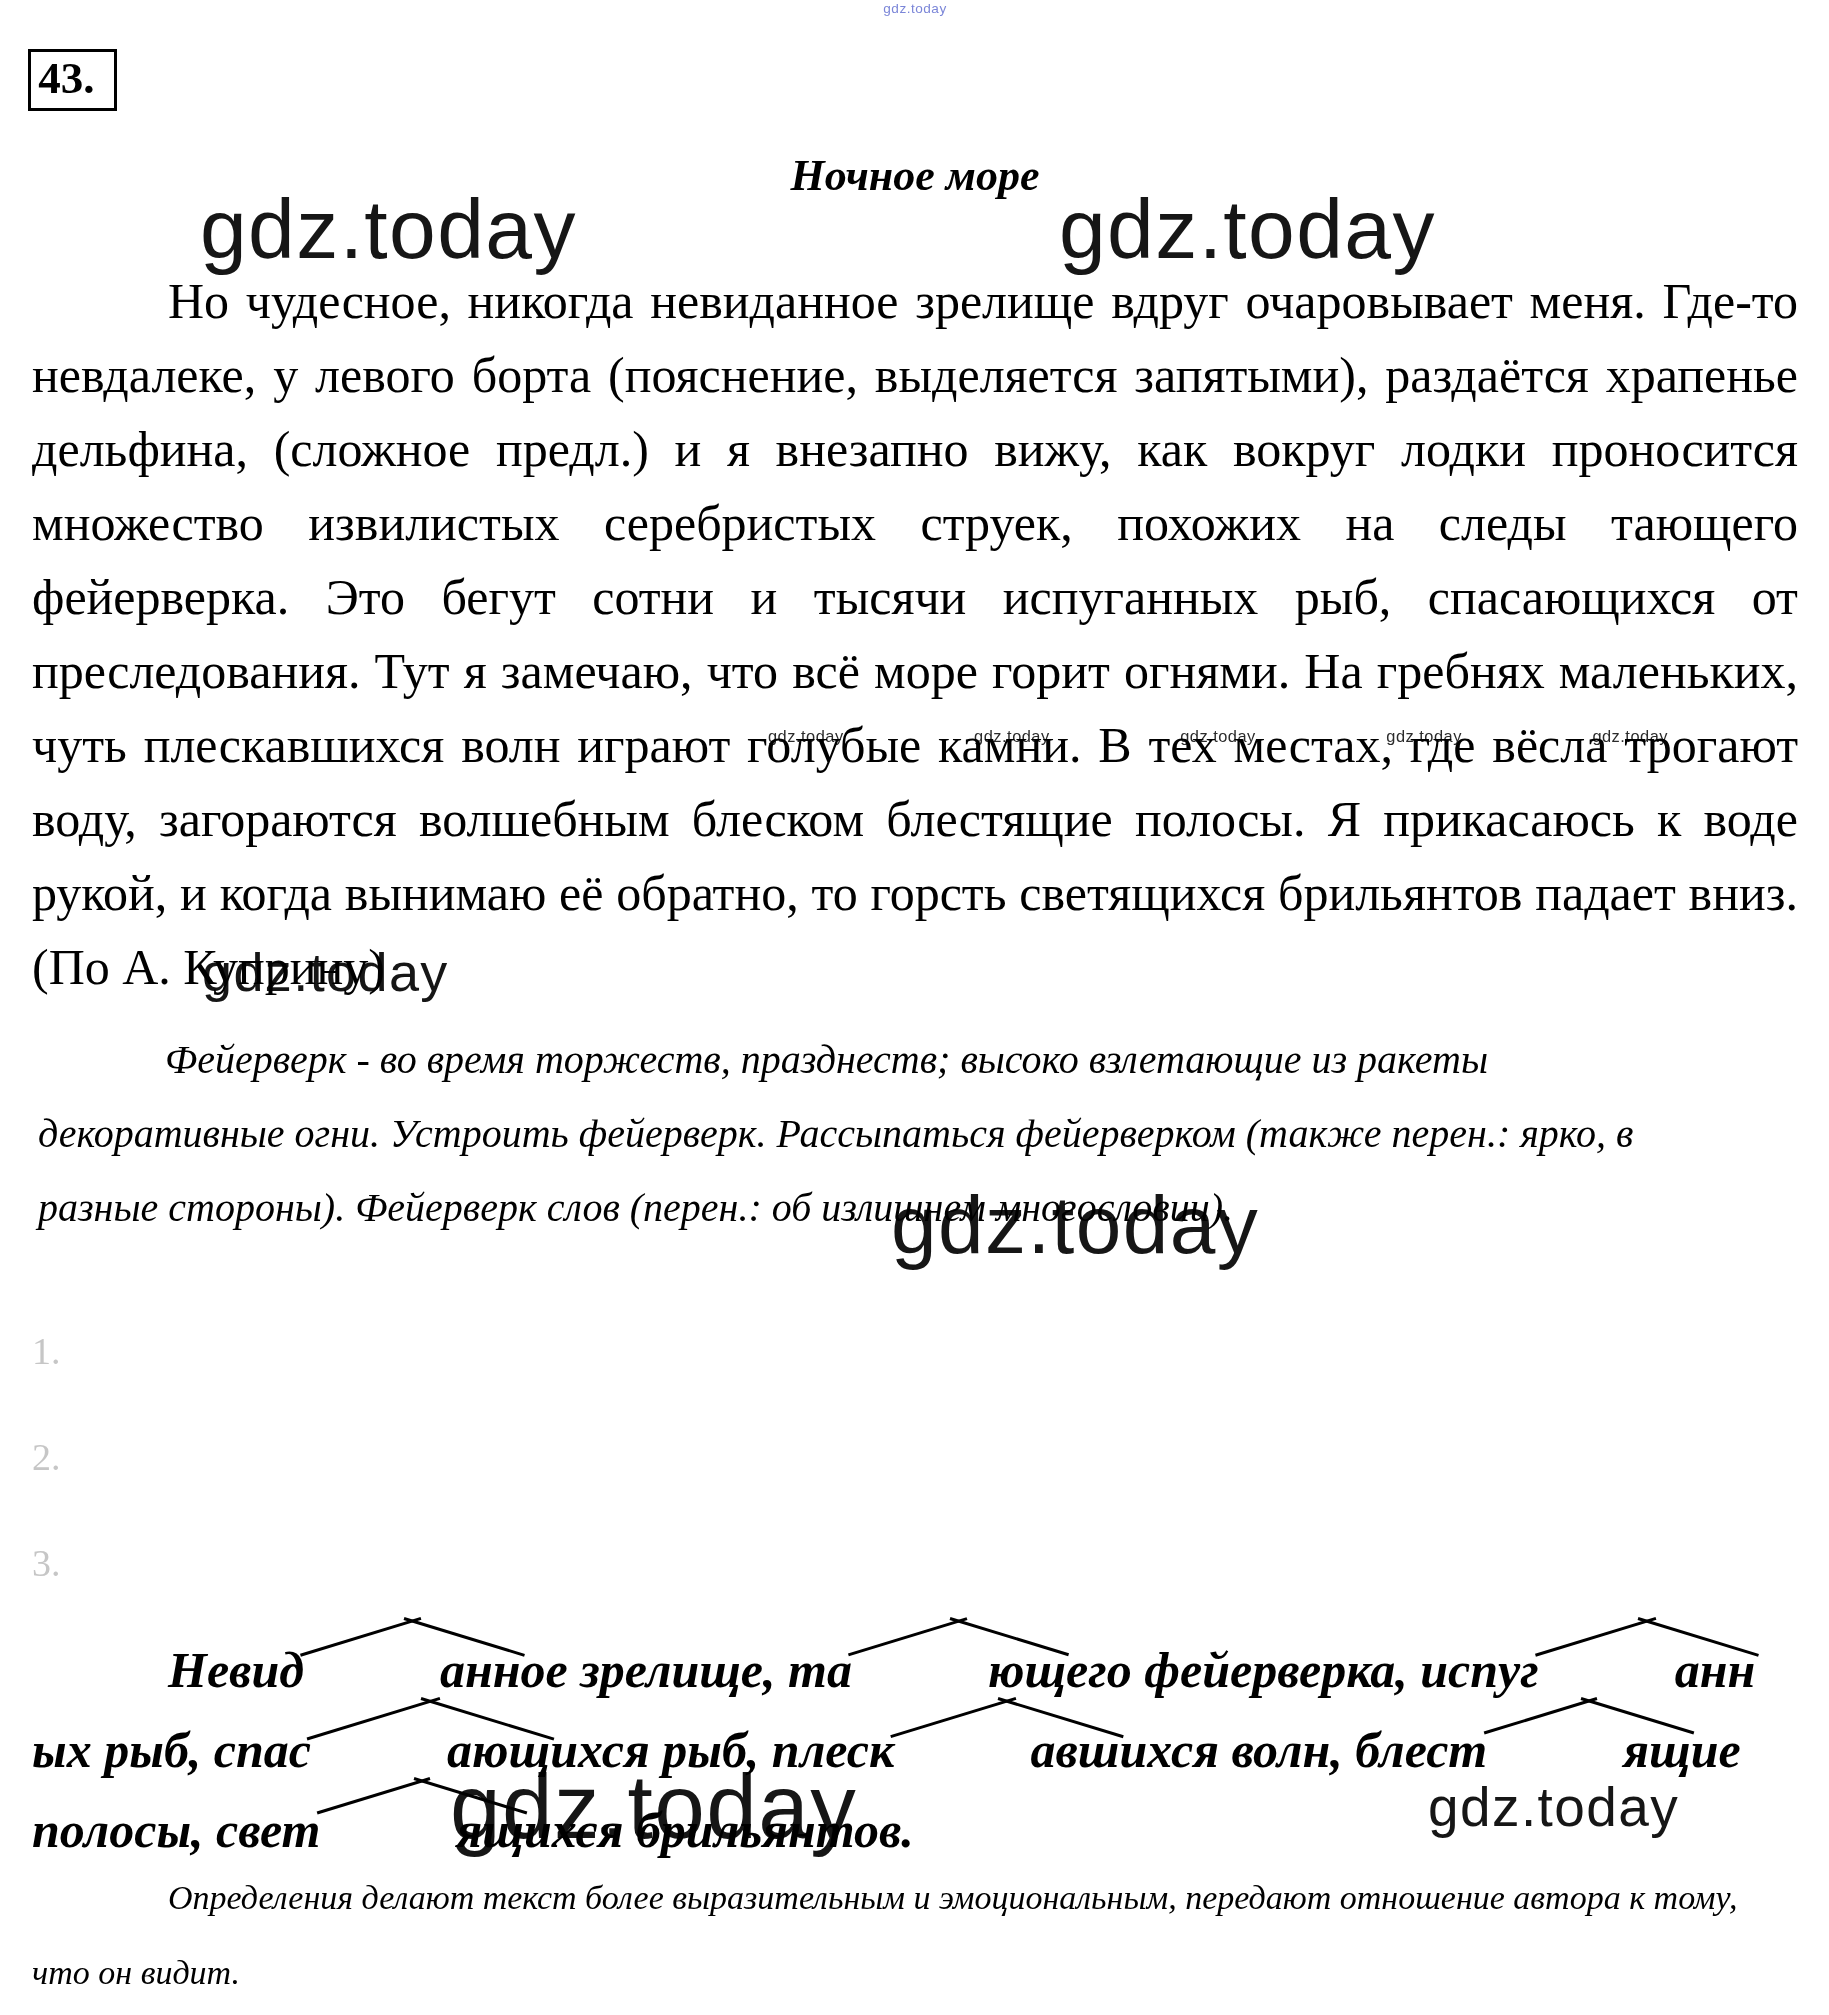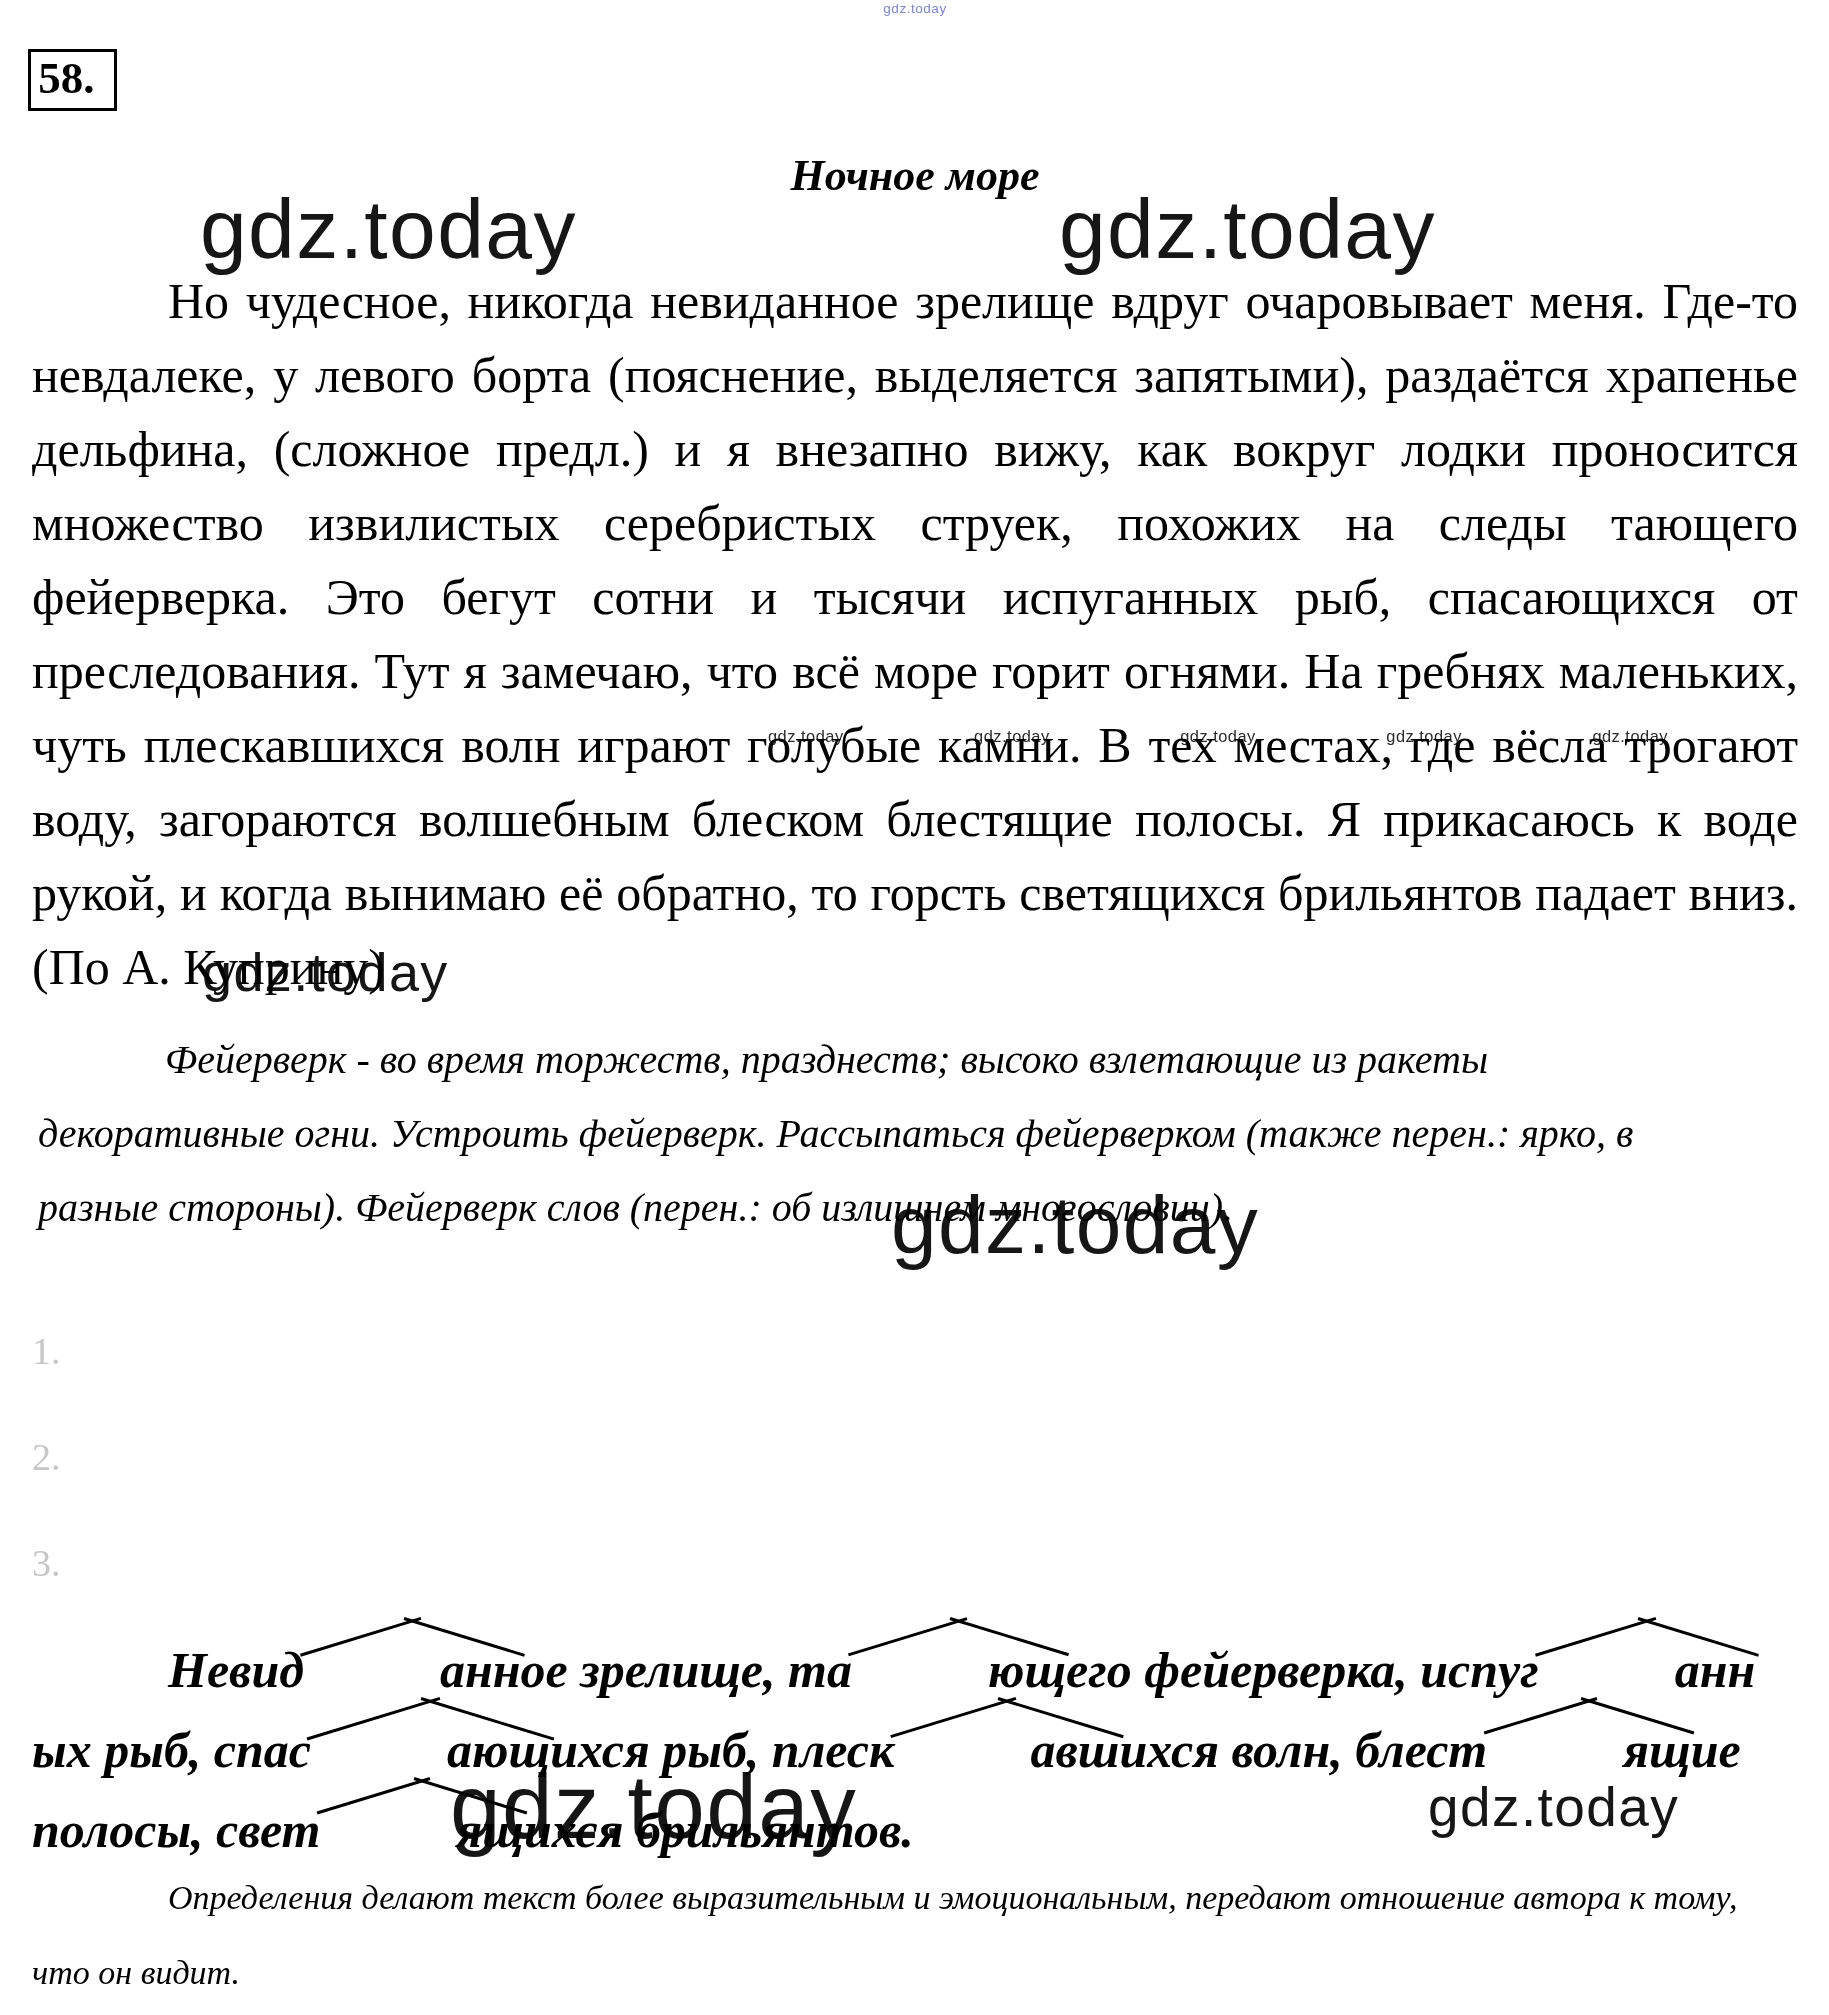--- a/index.html
+++ b/index.html
@@ -94,21 +94,21 @@
   <span class="wm-small">gdz.today</span>
   <span class="wm-small">gdz.today</span>
   <span class="wm-small">gdz.today</span>
 </div>
 <div class="wm wm-mid-left">gdz.today</div>
 <div class="wm wm-center-big">gdz.today</div>
 <div class="wm wm-bottom-big">gdz.today</div>
 <div class="wm wm-bottom-right">gdz.today</div>
 
 <div class="exercise-box">
-  <span>58.</span>
+  <span>43.</span>
 </div>
 
 <h1 class="block title">Ночное море</h1>
 
 <p class="block main-paragraph">
   <span class="seg">Но чудесное, никогда </span><span class="seg bold">невиданное</span><span class="seg"> зрелище вдруг очаровывает меня. Где-то невдалеке, у левого борта </span><span class="seg italic">(пояснение, выделяется запятыми)</span><span class="seg">, раздаётся храпенье дельфина, </span><span class="seg italic">(сложное предл.)</span><span class="seg"> и я внезапно вижу, как вокруг лодки проносится множество извилистых серебристых струек, похожих на следы </span><span class="seg bold">тающего</span><span class="seg"> фейерверка. Это бегут сотни и тысячи </span><span class="seg bold">испуганных</span><span class="seg"> рыб, </span><span class="seg bold">спасающихся</span><span class="seg"> от преследования. Тут я замечаю, что всё море горит огнями. На гребнях маленьких, чуть </span><span class="seg bold">плескавшихся</span><span class="seg"> волн играют голубые камни. В тех местах, где вёсла трогают воду, загораются волшебным блеском </span><span class="seg bold">блестящие</span><span class="seg"> полосы. Я прикасаюсь к воде рукой, и когда вынимаю её обратно, то горсть </span><span class="seg bold">светящихся</span><span class="seg"> брильянтов падает вниз. (По А. Куприну)</span>
 </p>
 
 <p class="block definition">Фейерверк - во время торжеств, празднеств; высоко взлетающие из ракеты декоративные огни. Устроить фейерверк. Рассыпаться фейерверком (также перен.: ярко, в разные стороны). Фейерверк слов (перен.: об излишнем многословии).</p>
 

